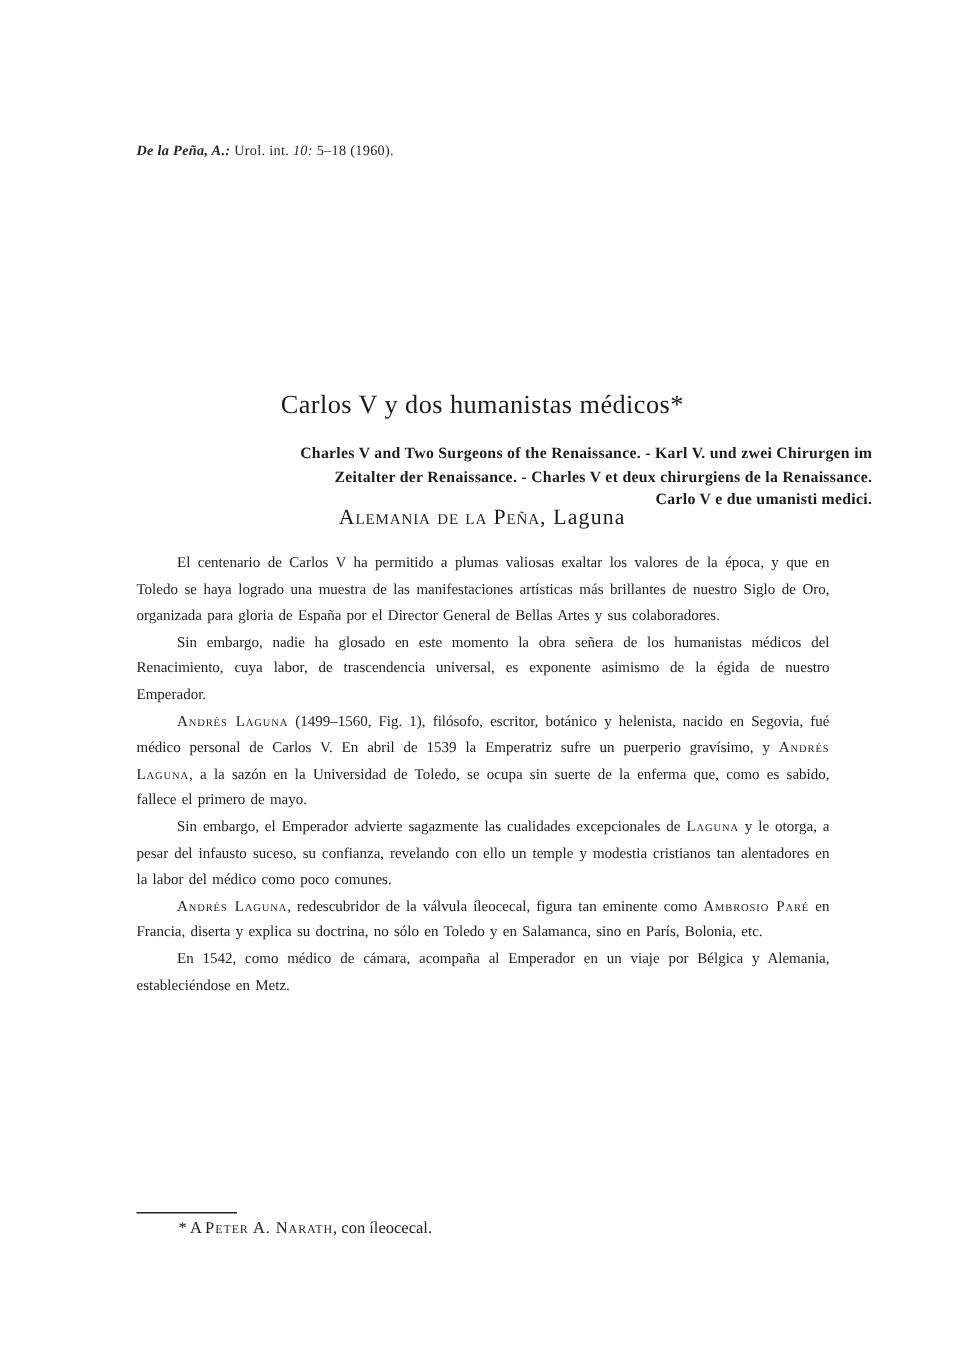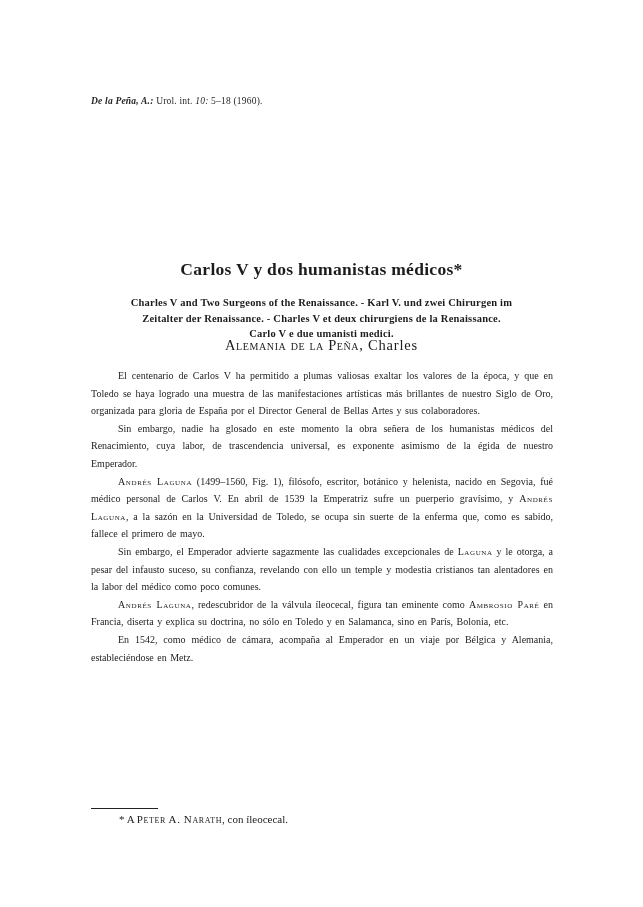--- a/index.html
+++ b/index.html
@@ -29,30 +29,30 @@
     letter-spacing: 0.2px;
   }
   .title {
     position: absolute;
     left: 0;
     top: 259px;
     width: 100%;
     margin: 0;
     text-align: center;
     font-size: 17.5px;
-    font-weight: bold;
+    font-weight: normal;
     letter-spacing: 0.3px;
   }
   .subtitle {
     position: absolute;
     left: 50%;
     top: 295px;
     transform: translateX(-50%);
     width: 520px;
-    text-align: center;
+    text-align: right;
     font-size: 10.5px;
     font-weight: bold;
     line-height: 15.5px;
     letter-spacing: 0.2px;
   }
   .author {
     position: absolute;
     left: 0;
     top: 337px;
     width: 100%;
@@ -100,21 +100,21 @@
   <div class="citation"><span class="seg-bi">De la Peña, A.: </span><span>Urol. int. </span><span class="seg-i">10:</span><span> 5–18 (1960).</span></div>
 
   <h1 class="title">Carlos V y dos humanistas médicos*</h1>
 
   <div class="subtitle">
     <div>Charles V and Two Surgeons of the Renaissance. - Karl V. und zwei Chirurgen im</div>
     <div>Zeitalter der Renaissance. - Charles V et deux chirurgiens de la Renaissance.</div>
     <div>Carlo V e due umanisti medici.</div>
   </div>
 
-  <div class="author"><span class="seg-sc">Alemania de la Peña</span><span>, Charles</span></div>
+  <div class="author"><span class="seg-sc">Alemania de la Peña</span><span>, Laguna</span></div>
 
   <div class="body-text">
     <p class="para"><span>El centenario de Carlos V ha permitido a plumas valiosas exaltar los valores de la época, y que en Toledo se haya logrado una muestra de las manifestaciones artísticas más brillantes de nuestro Siglo de Oro, organizada para gloria de España por el Director General de Bellas Artes y sus colaboradores.</span></p>
     <p class="para"><span>Sin embargo, nadie ha glosado en este momento la obra señera de los humanistas médicos del Renacimiento, cuya labor, de trascendencia universal, es exponente asimismo de la égida de nuestro Emperador.</span></p>
     <p class="para"><span class="seg-sc">Andrés Laguna</span><span> (1499–1560, Fig. 1), filósofo, escritor, botánico y helenista, nacido en Segovia, fué médico personal de Carlos V. En abril de 1539 la Emperatriz sufre un puerperio gravísimo, y </span><span class="seg-sc">Andrés Laguna</span><span>, a la sazón en la Universidad de Toledo, se ocupa sin suerte de la enferma que, como es sabido, fallece el primero de mayo.</span></p>
     <p class="para"><span>Sin embargo, el Emperador advierte sagazmente las cualidades excepcionales de </span><span class="seg-sc">Laguna</span><span> y le otorga, a pesar del infausto suceso, su confianza, revelando con ello un temple y modestia cristianos tan alentadores en la labor del médico como poco comunes.</span></p>
     <p class="para"><span class="seg-sc">Andrés Laguna</span><span>, redescubridor de la válvula íleocecal, figura tan eminente como </span><span class="seg-sc">Ambrosio Paré</span><span> en Francia, diserta y explica su doctrina, no sólo en Toledo y en Salamanca, sino en París, Bolonia, etc.</span></p>
     <p class="para"><span>En 1542, como médico de cámara, acompaña al Emperador en un viaje por Bélgica y Alemania, estableciéndose en Metz.</span></p>
   </div>
 

